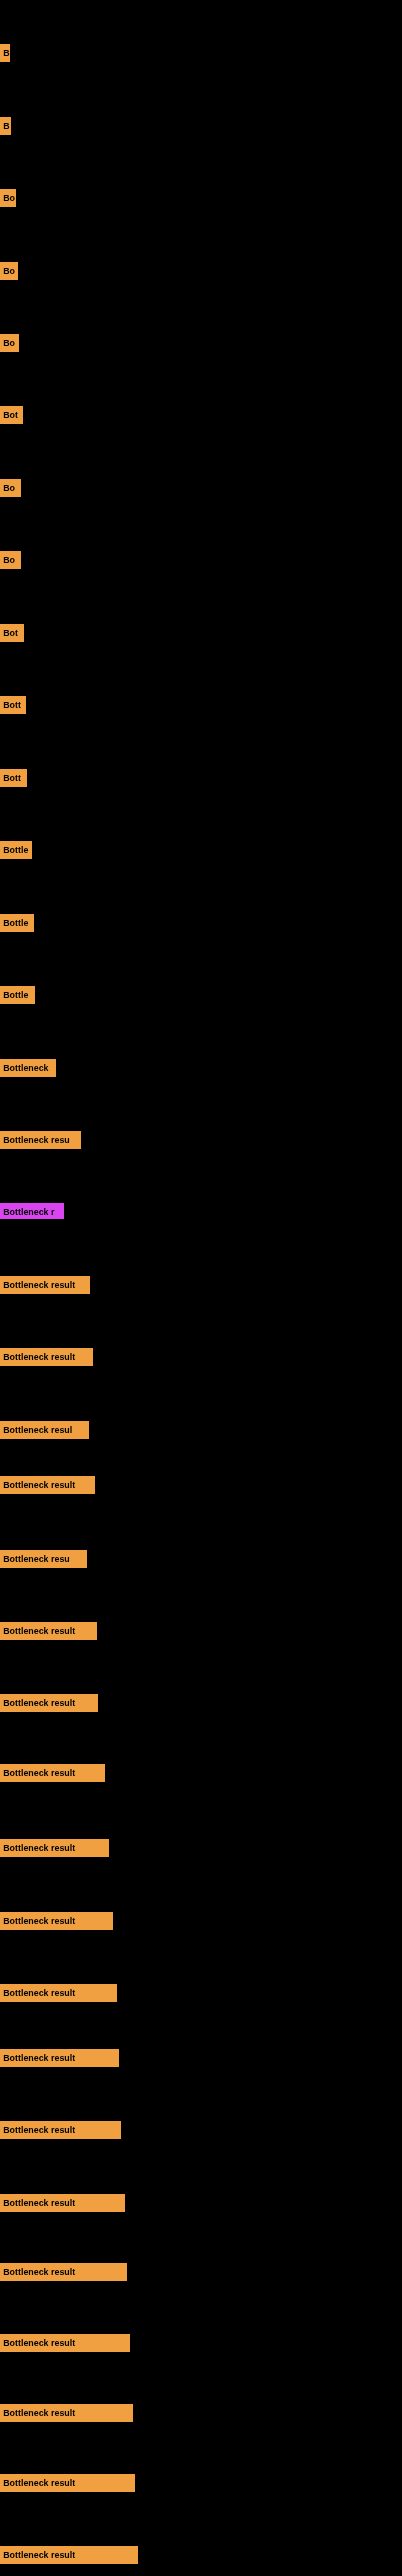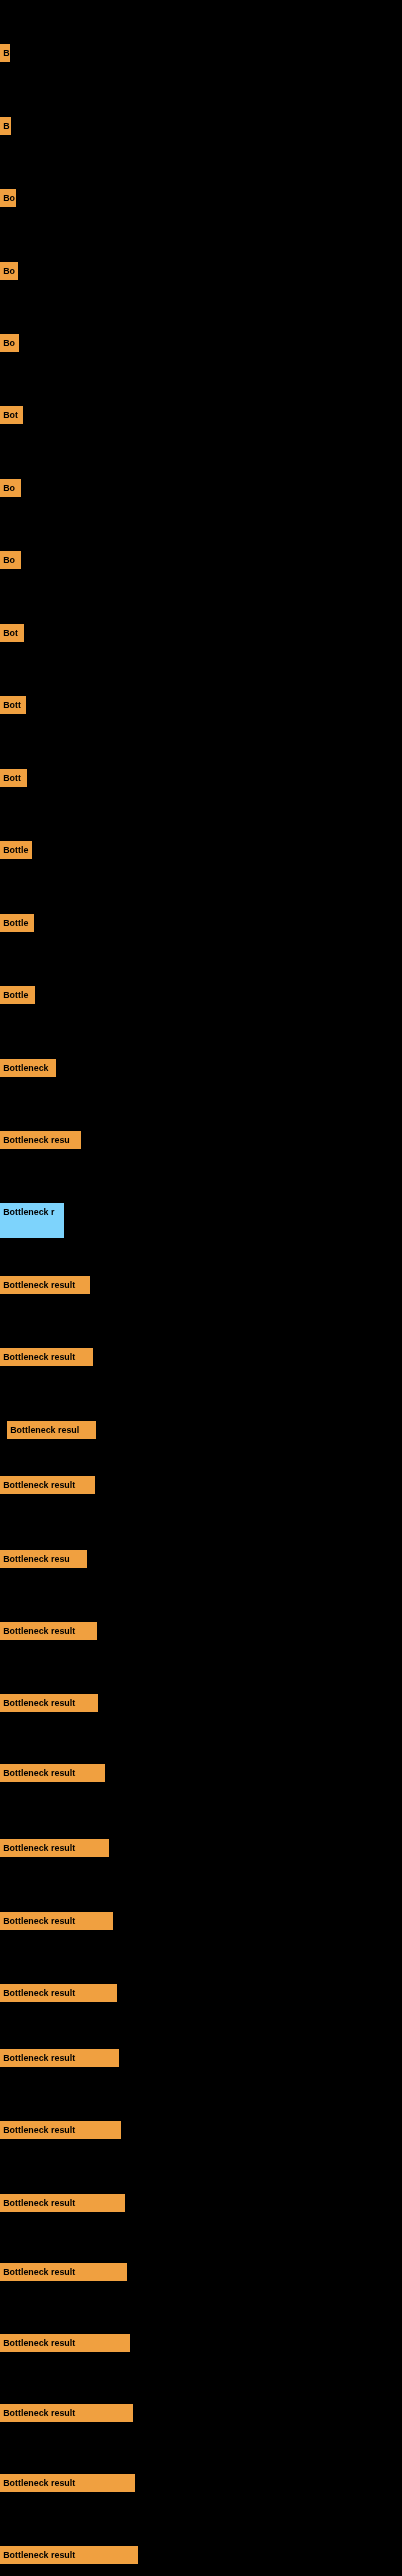--- a/index.html
+++ b/index.html
@@ -71,29 +71,29 @@
     <div style="position: absolute; top: 974px; left: 0px; display: flex; align-items: center;">
       <div style="background-color: rgb(240, 160, 64); color: rgb(0, 0, 0); font-size: 8.9px; font-weight: bold; white-space: nowrap; overflow: hidden; padding: 1.6px 3.2px; height: 17.7px; line-height: 14.5px; width: 35px; min-width: 35px;">Bottle</div>
     </div>
     <div style="position: absolute; top: 1047px; left: 0px; display: flex; align-items: flex-end;">
       <div style="background-color: rgb(240, 160, 64); color: rgb(0, 0, 0); font-size: 8.9px; font-weight: bold; white-space: nowrap; overflow: hidden; padding: 1.6px 3.2px; height: 17.7px; line-height: 14.5px; width: 56px; min-width: 56px;">Bottleneck</div>
     </div>
     <div style="position: absolute; top: 1119px; left: 0px; display: flex; align-items: center;">
       <div style="background-color: rgb(240, 160, 64); color: rgb(0, 0, 0); font-size: 8.9px; font-weight: bold; white-space: nowrap; overflow: hidden; padding: 1.6px 3.2px; height: 17.7px; line-height: 14.5px; width: 81px; min-width: 81px;">Bottleneck resu</div>
     </div>
     <div style="position: absolute; top: 1191px; left: 0px; display: flex; align-items: center;">
-      <div style="background-color: #7dd3fc; color: rgb(0, 0, 0); font-size: 8.9px; font-weight: bold; white-space: nowrap; overflow: hidden; padding: 1.6px 3.2px; height: 35px; line-height: 14.5px; width: 64px; min-width: 64px;">Bottleneck r</div>
+      <div style="background-color: #d946ef; color: rgb(0, 0, 0); font-size: 8.9px; font-weight: bold; white-space: nowrap; overflow: hidden; padding: 1.6px 3.2px; height: 16px; line-height: 14.5px; width: 64px; min-width: 64px;">Bottleneck r</div>
     </div>
     <div style="position: absolute; top: 1264px; left: 0px; display: flex; align-items: center;">
       <div style="background-color: rgb(240, 160, 64); color: rgb(0, 0, 0); font-size: 8.9px; font-weight: bold; white-space: nowrap; overflow: hidden; padding: 1.6px 3.2px; height: 17.7px; line-height: 14.5px; width: 90px; min-width: 90px;">Bottleneck result</div>
     </div>
     <div style="position: absolute; top: 1336px; left: 0px; display: flex; align-items: center;">
       <div style="background-color: rgb(240, 160, 64); color: rgb(0, 0, 0); font-size: 8.9px; font-weight: bold; white-space: nowrap; overflow: hidden; padding: 1.6px 3.2px; height: 17.7px; line-height: 14.5px; width: 93px; min-width: 93px;">Bottleneck result</div>
     </div>
-    <div style="position: absolute; top: 1409px; left: 7px; display: flex; align-items: flex-start;">
+    <div style="position: absolute; top: 1409px; left: 0px; display: flex; align-items: flex-start;">
       <div style="background-color: rgb(240, 160, 64); color: rgb(0, 0, 0); font-size: 8.9px; font-weight: bold; white-space: nowrap; overflow: hidden; padding: 1.6px 3.2px; height: 17.7px; line-height: 14.5px; width: 89px; min-width: 89px;">Bottleneck resul</div>
     </div>
     <div style="position: absolute; top: 1464px; left: 0px; display: flex; align-items: center;">
       <div style="background-color: rgb(240, 160, 64); color: rgb(0, 0, 0); font-size: 8.9px; font-weight: bold; white-space: nowrap; overflow: hidden; padding: 1.6px 3.2px; height: 17.7px; line-height: 14.5px; width: 95px; min-width: 95px;">Bottleneck result</div>
     </div>
     <div style="position: absolute; top: 1538px; left: 0px; display: flex; align-items: center;">
       <div style="background-color: rgb(240, 160, 64); color: rgb(0, 0, 0); font-size: 8.9px; font-weight: bold; white-space: nowrap; overflow: hidden; padding: 1.6px 3.2px; height: 17.7px; line-height: 14.5px; width: 87px; min-width: 87px;">Bottleneck resu</div>
     </div>
     <div style="position: absolute; top: 1610px; left: 0px; display: flex; align-items: center;">
       <div style="background-color: rgb(240, 160, 64); color: rgb(0, 0, 0); font-size: 8.9px; font-weight: bold; white-space: nowrap; overflow: hidden; padding: 1.6px 3.2px; height: 17.7px; line-height: 14.5px; width: 97px; min-width: 97px;">Bottleneck result</div>

